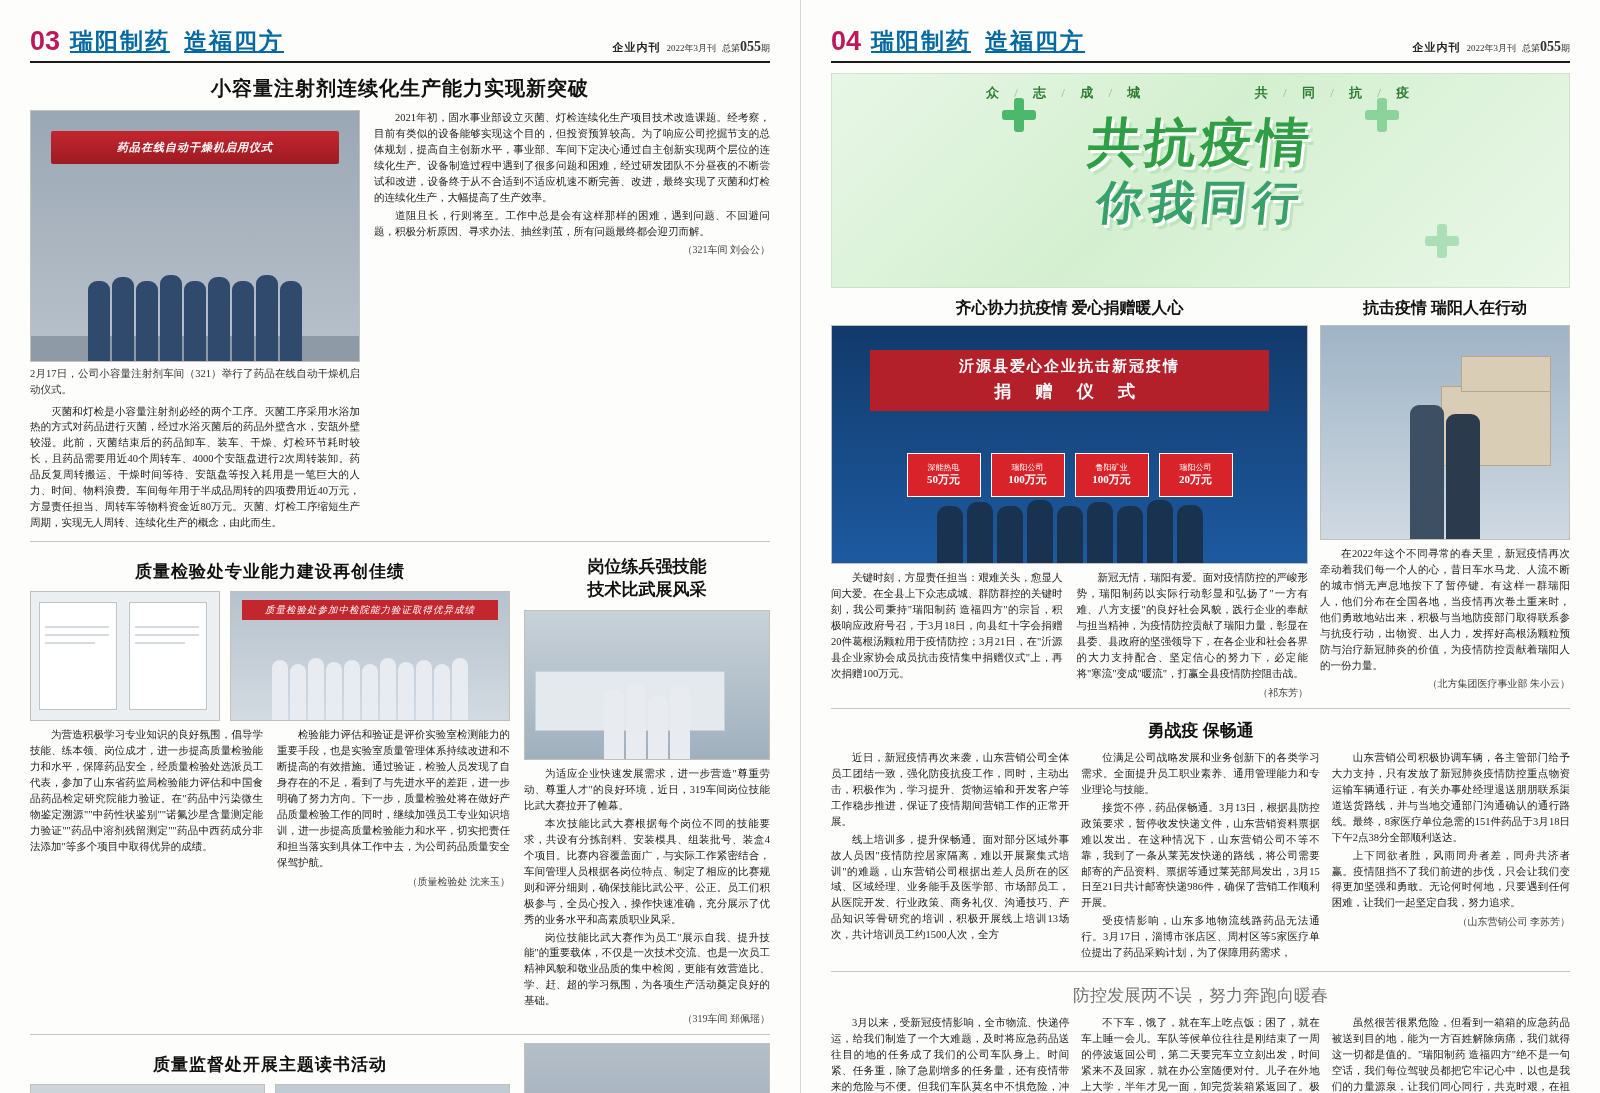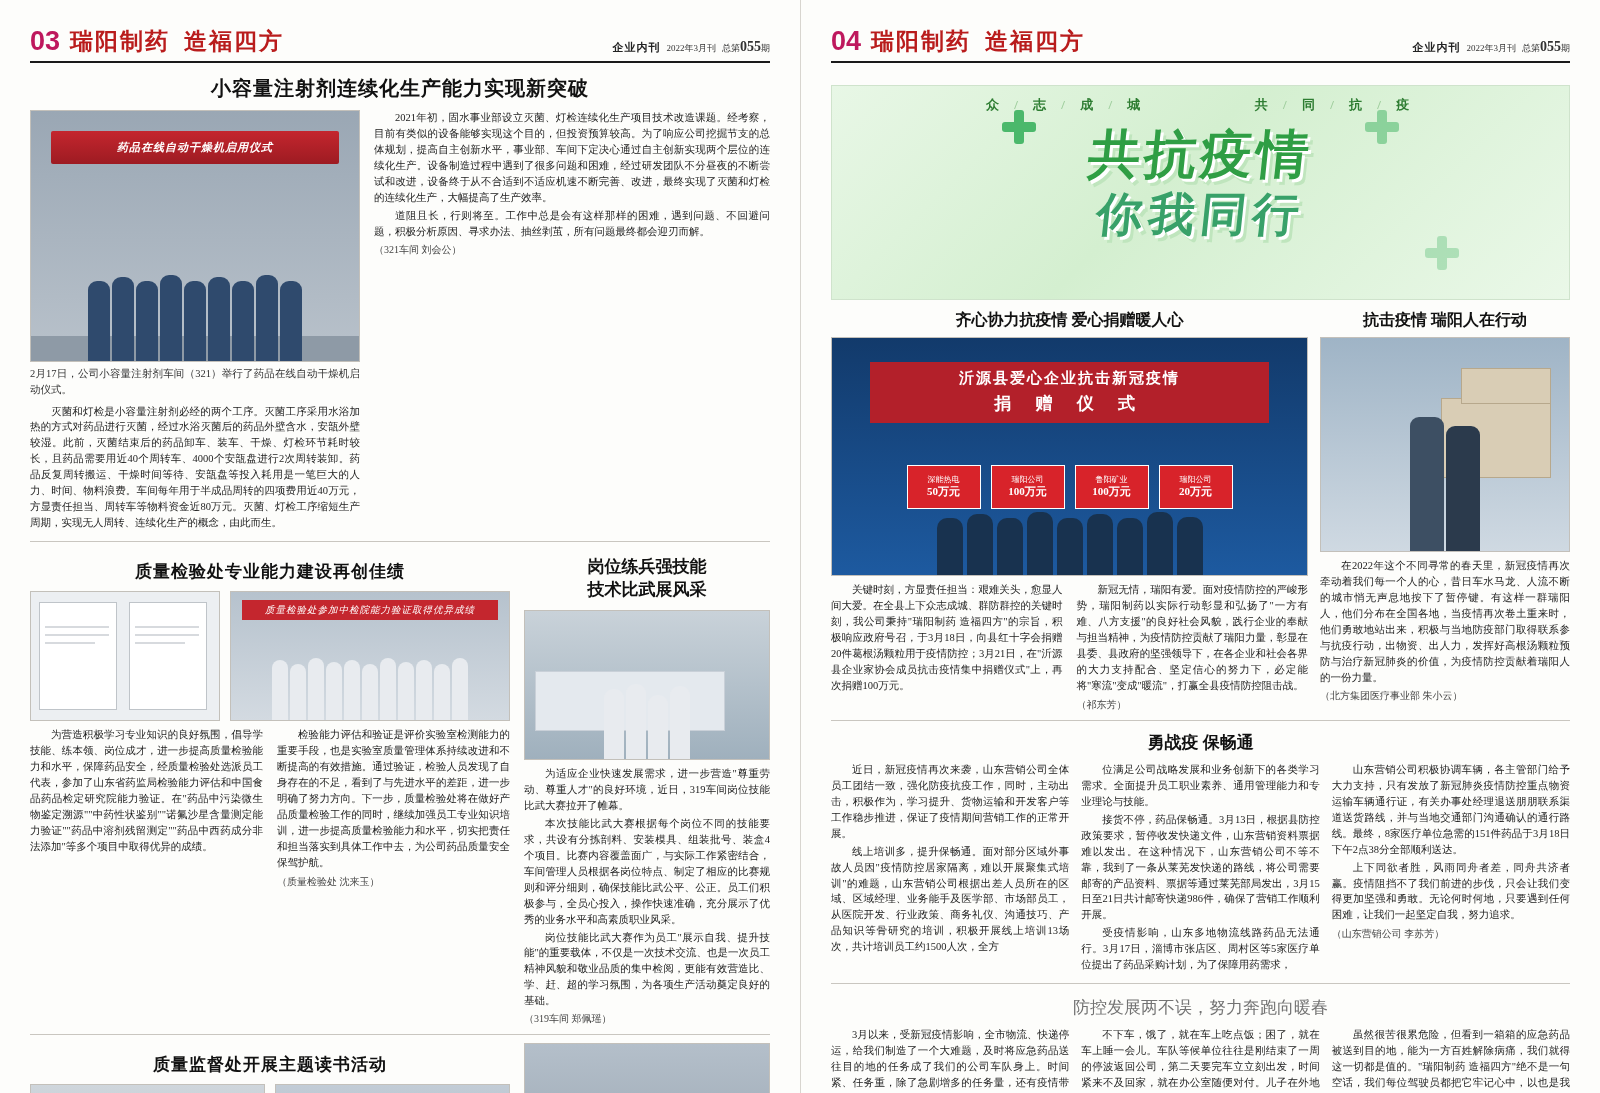--- a/index.html
+++ b/index.html
@@ -11,21 +11,21 @@
     overflow:hidden;
   }
   .spread { position:relative; width:1600px; height:1093px; display:flex; }
   .page { position:relative; background:#fdfdfb; height:1093px; }
   .page-left { width:800px; padding:26px 30px 10px 30px; }
   .page-right { width:800px; padding:26px 30px 10px 30px; border-left:1px solid #d8d5cf; }
 
   
   .masthead { display:flex; align-items:flex-end; border-bottom:2px solid #1a1a1a; padding-bottom:4px; }
   .folio { font-family:"Liberation Sans", sans-serif; font-weight:bold; font-size:27px; color:#be185d; letter-spacing:0px; }
-  .mast-title { font-size:23px; font-weight:bold; color:#b91c1c; margin-left:10px; letter-spacing:2px; }
+  .mast-title { font-size:23px; font-weight:bold; color:#0369a1; margin-left:10px; letter-spacing:2px;text-decoration:underline; }
   .mast-title .gap { display:inline-block; width:14px; }
   .mast-right { margin-left:auto; display:flex; align-items:flex-end; gap:6px; padding-bottom:2px;}
   .mast-right .lbl { font-size:11px; color:#222; font-weight:bold; letter-spacing:1px;}
   .mast-right .date { font-size:9px; color:#333; }
   .mast-right .issue { font-size:9px; color:#333; }
   .mast-right .issue b { font-size:14px; }
 
   
   .lead-head {
     text-align:center; font-size:20px; font-weight:bold; color:#111;
@@ -34,21 +34,21 @@
 
   .cols2 { display:flex; gap:14px; }
   .col { flex:1; }
 
   .photo {
     width:100%; background:#6b7f93; position:relative; overflow:hidden;
     border:1px solid #c3c0ba;
     font-style:italic;
   }
   .cap { font-size:10.5px; color:#333; line-height:1.5; margin-top:4px; text-align:justify;}
-  .sig { font-size:10px; color:#444; text-align:left; margin-top:3px;}
+  .sig { font-size:10px; color:#444; text-align:right; margin-top:3px;}
 
   .body-text { font-size:10.5px; line-height:1.52; color:#1c1c1c; text-align:justify; text-justify:inter-ideograph; }
   .body-text p { margin:0 0 2px 0; text-indent:2em;}
 
   .sec-head {
     font-size:17px; font-weight:bold; text-align:center; color:#111;
     margin:10px 0 8px 0; letter-spacing:1px;
   }
   .sec-head-2l { font-size:17px; font-weight:bold; text-align:center; color:#111; line-height:1.35; margin:6px 0 8px;}
 
@@ -64,21 +64,21 @@
   }
   .people-row { position:absolute; left:0; right:0; bottom:0; height:58%; display:flex; align-items:flex-end; justify-content:center; gap:2px;}
   .person { width:22px; background:#2f4a6d; border-radius:9px 9px 0 0; }
   .person.w { background:#e8ebef; }
   .floor { position:absolute; left:0; right:0; bottom:0; height:10%; background:#8e9aa6;}
 
   
   .green-banner {
     position:relative; width:100%; height:215px;
     background:linear-gradient(135deg,#e8f7e6 0%,#d4efd0 45%,#eaf8e8 100%);
-    border:1px solid #cfe3cc; overflow:hidden; margin-top:22px;
+    border:1px solid #cfe3cc; overflow:hidden; margin-top:10px;
   }
   .gb-top { text-align:center; padding-top:10px; font-size:13px; color:#2e7d32; letter-spacing:6px; font-weight:bold;}
   .gb-top .sep { color:#9ccc9a; }
   .gb-title {
     text-align:center; margin-top:6px;
     font-size:52px; font-weight:bold; letter-spacing:4px;
     color:#2f9e44; font-family:"Liberation Sans", sans-serif;
     text-shadow:3px 3px 0 #ffffff, 6px 6px 0 #bfe5bd;
     transform:skewX(-6deg);
   }

